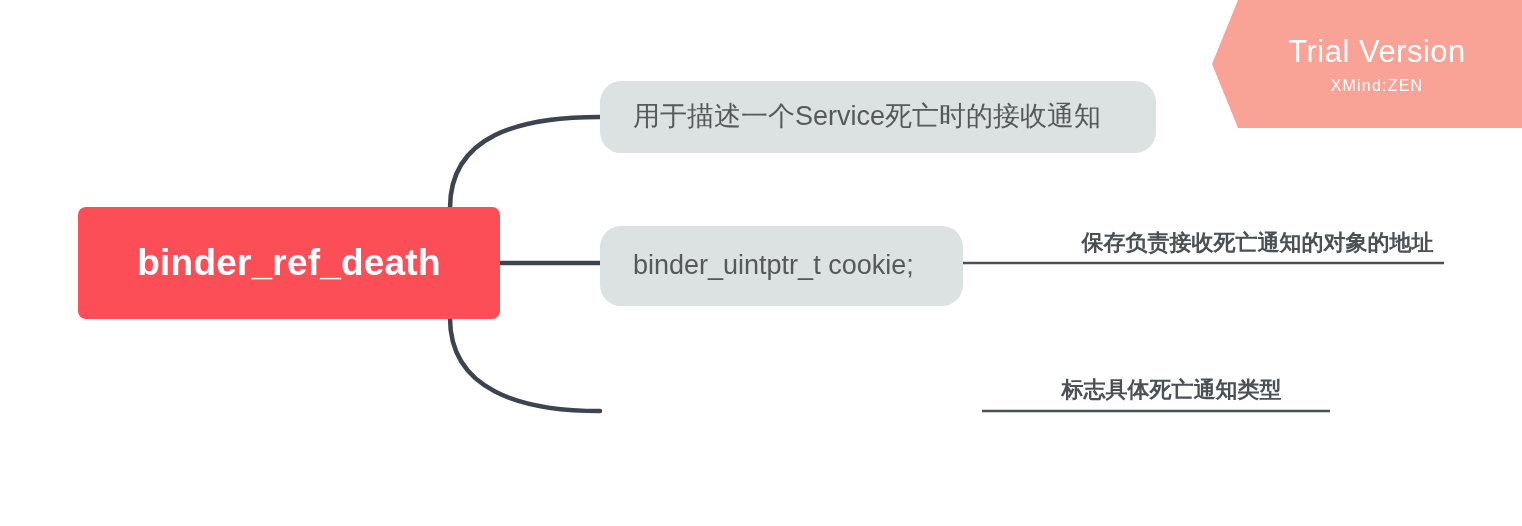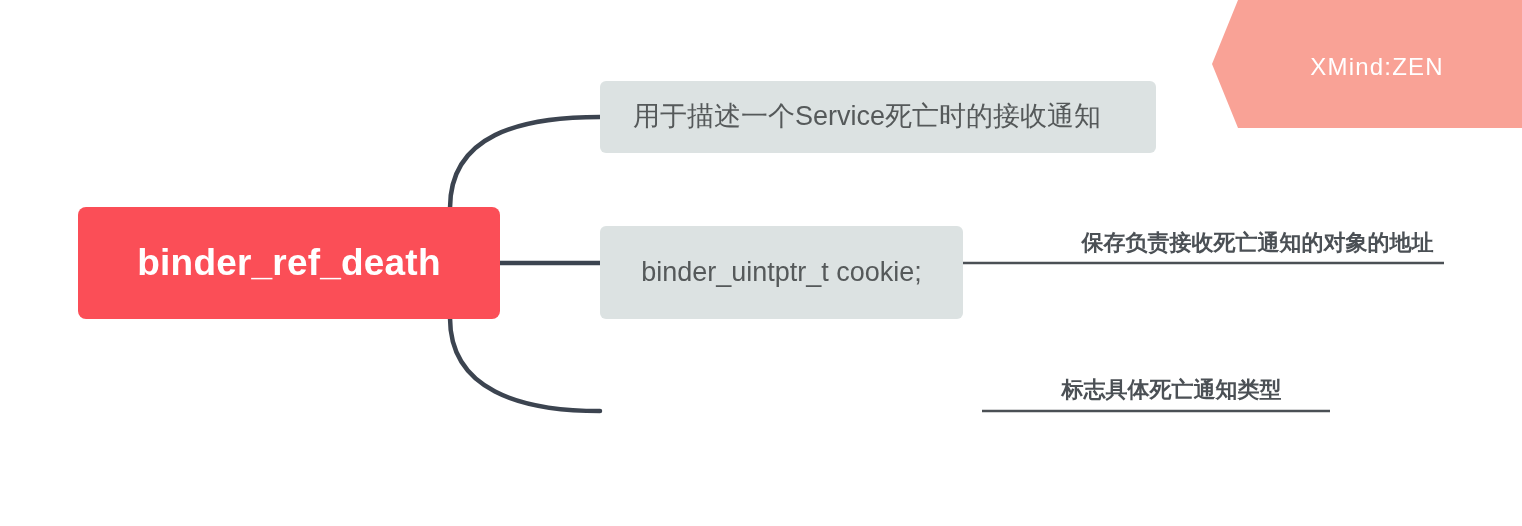--- a/index.html
+++ b/index.html
@@ -48,36 +48,36 @@
     font-size: 37px;
     font-weight: 700;
     letter-spacing: 0.2px;
     white-space: nowrap;
   }
 
   
   .child-node {
     position: absolute;
     background: #DCE2E2;
-    border-radius: 6px;
+    border-radius: 21px;
     display: flex;
     align-items: center;
     box-sizing: border-box;
     padding: 12px 33px;
   }
   .child-label {
     color: #55595A;
     font-size: 27px;
     font-weight: 400;
     white-space: nowrap;
     line-height: 1.1;
   }
 
   #node-1 { left: 600px; top: 81px;  width: 556px; height: 72px; }
-  #node-2 { left: 600px; top: 226px; width: 363px; height: 93px; justify-content: center; }
+  #node-2 { left: 600px; top: 226px; width: 363px; height: 80px; }
   #node-3 { left: 600px; top: 374px; width: 382px; height: 73px; }
 
   
   .leaf-note {
     position: absolute;
     box-sizing: border-box;
   }
   .leaf-note-label {
     color: #4B5055;
     font-size: 22px;
@@ -111,21 +111,21 @@
   }
   #trial-title {
     color: #FFFFFF;
     font-size: 31px;
     font-weight: 400;
     letter-spacing: 0.5px;
     line-height: 1.15;
   }
   #trial-sub {
     color: #FFFFFF;
-    font-size: 24px;
+    font-size: 16px;
     font-weight: 400;
     letter-spacing: 1.2px;
     margin-top: 7px;
     line-height: 1.1;
   }
 </style>
 </head>
 <body>
 
 <div id="canvas">
@@ -154,16 +154,17 @@
 
   <div class="leaf-note" id="note-2">
     <span class="leaf-note-label">保存负责接收死亡通知的对象的地址</span>
   </div>
 
   <div class="leaf-note" id="note-3">
     <span class="leaf-note-label">标志具体死亡通知类型</span>
   </div>
 
   <div id="trial-banner">
+    <div id="trial-title">Trial Version</div>
     <div id="trial-sub">XMind:ZEN</div>
   </div>
 
 </div>
 
 </body></html>

